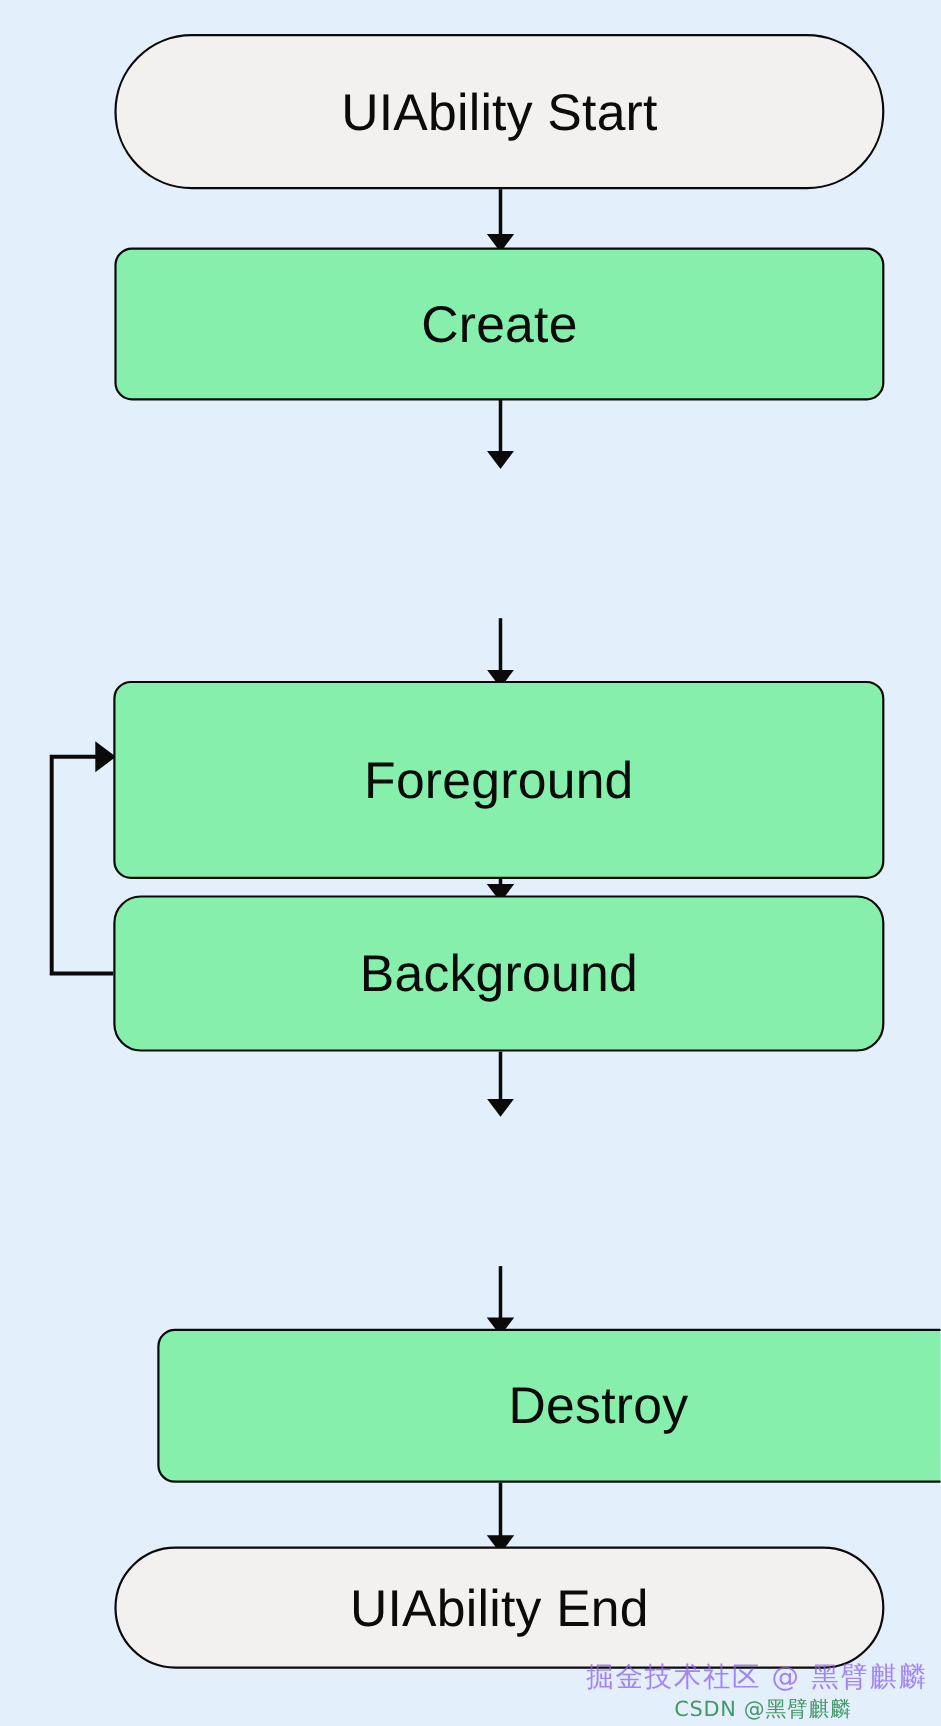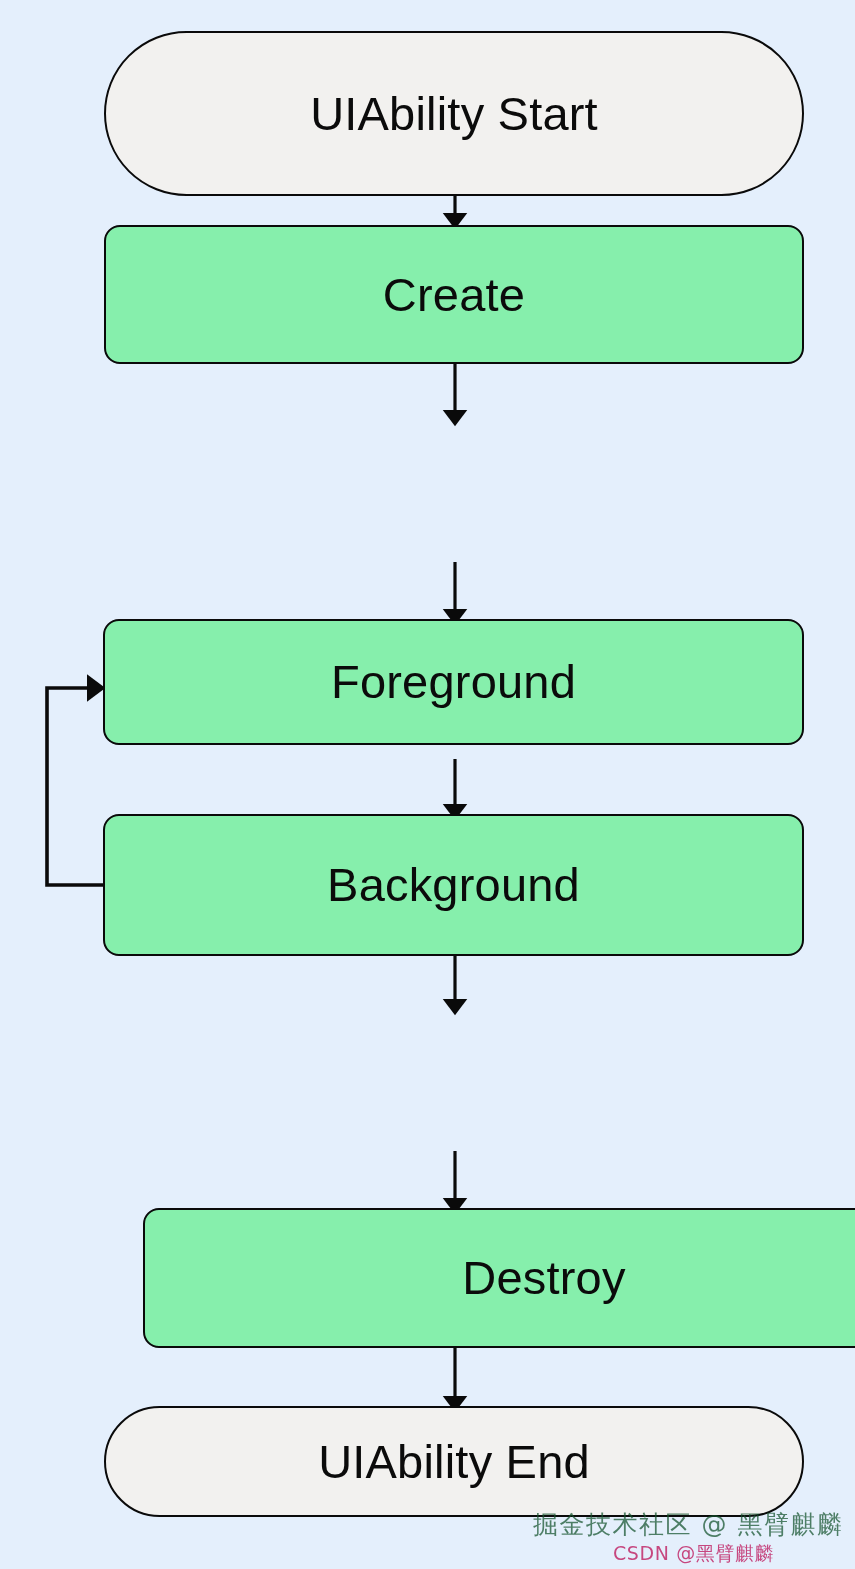--- a/index.html
+++ b/index.html
@@ -68,30 +68,30 @@
   .node.dashed {
     background: #e8f2fd;
     border: 2.6px dashed #0a0a0a;
     border-radius: 16px;
   }
 
   
   .watermark-main {
     position: absolute;
     font-size: 25px;
-    color: #14532d;
+    color: #8b5cf6;
     opacity: 0.72;
     letter-spacing: 1.5px;
     white-space: nowrap;
     font-family: "DejaVu Sans", sans-serif;
   }
   .watermark-sub {
     position: absolute;
     font-size: 19px;
-    color: #be185d;
+    color: #15803d;
     opacity: 0.78;
     letter-spacing: 0.6px;
     white-space: nowrap;
     font-family: "DejaVu Sans", sans-serif;
   }
 </style>
 </head>
 <body>
 
 <div id="diagram">
@@ -132,34 +132,34 @@
 
     <g>
       <line x1="455" y1="1151" x2="455" y2="1206" stroke="#0a0a0a" stroke-width="3.2" marker-end="url(#ah)"></line>
     </g>
 
     <g>
       <line x1="455" y1="1348" x2="455" y2="1404" stroke="#0a0a0a" stroke-width="3.2" marker-end="url(#ah)"></line>
     </g>
   </svg>
 
-  <div class="node stadium" style="left:104px; top:31px; width:700px; height:165px;">
+  <div class="node stadium" style="left:104px; top:31px; width:700px; height:141px;">
     <span class="node-label">UIAbility Start</span>
   </div>
 
   <div class="node process" style="left:104px; top:225px; width:700px; height:139px;">
     <span class="node-label">Create</span>
   </div>
 
 
-  <div class="node process" style="left:103px; top:619px; width:701px; height:126px;">
+  <div class="node process" style="left:103px; top:619px; width:701px; height:180px;">
     <span class="node-label">Foreground</span>
   </div>
 
-  <div class="node process" style="left:103px; top:814px; width:701px; height:142px;">
+  <div class="node process" style="left:103px; top:814px; width:701px; height:142px;border-radius:25px;">
     <span class="node-label">Background</span>
   </div>
 
 
   <div class="node process" style="left:104px; top:1208px; width:802px; height:140px;margin-left:39px;">
     <span class="node-label">Destroy</span>
   </div>
 
   <div class="node stadium" style="left:104px; top:1406px; width:700px; height:111px;">
     <span class="node-label">UIAbility End</span>

